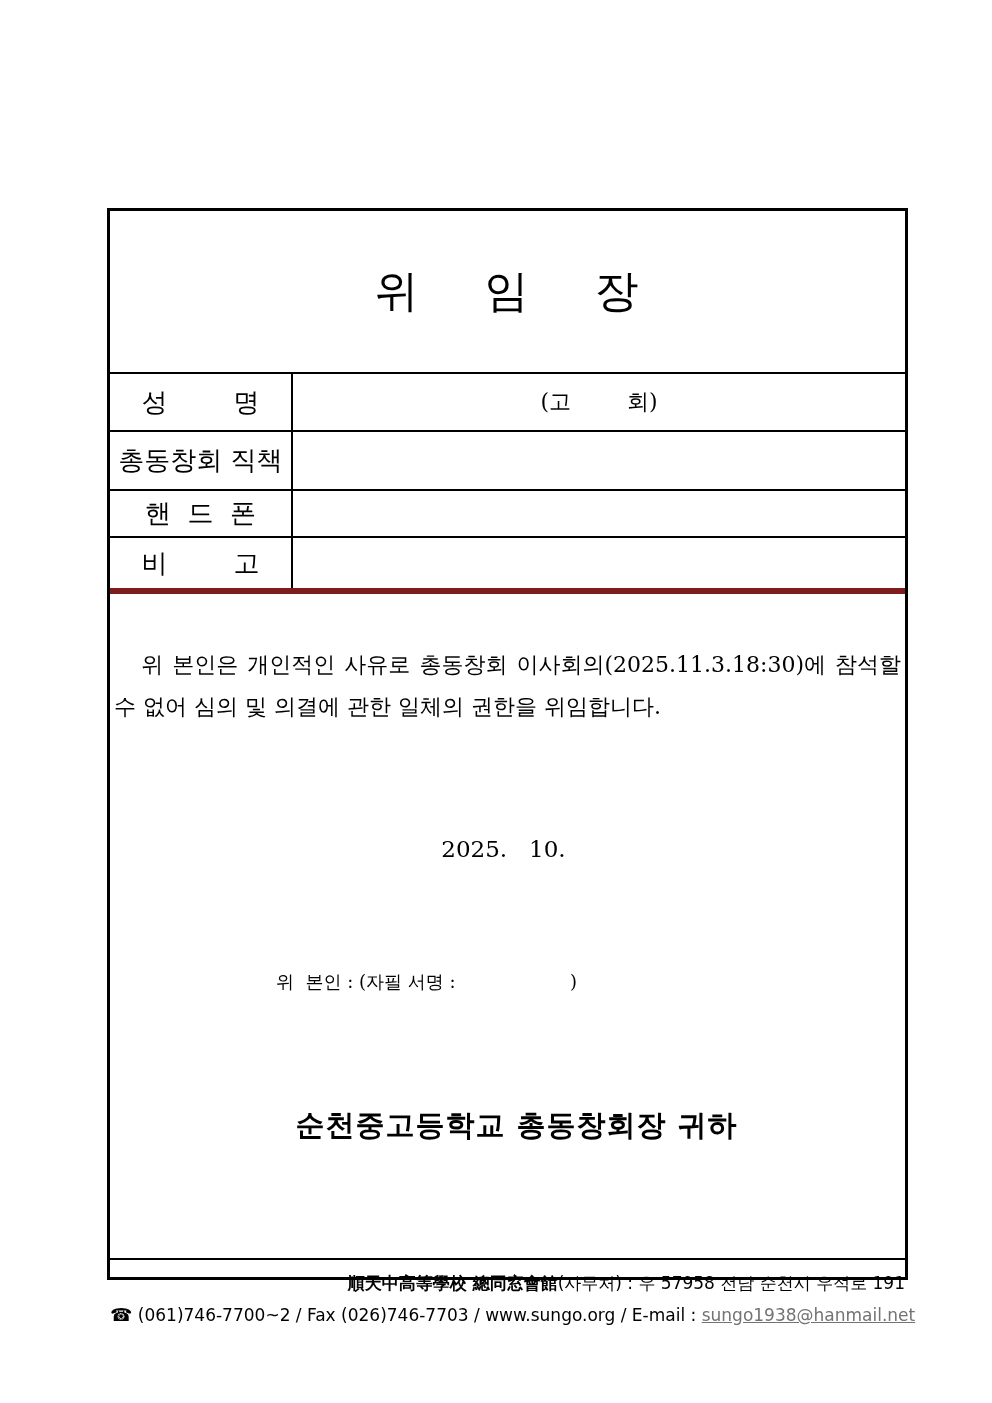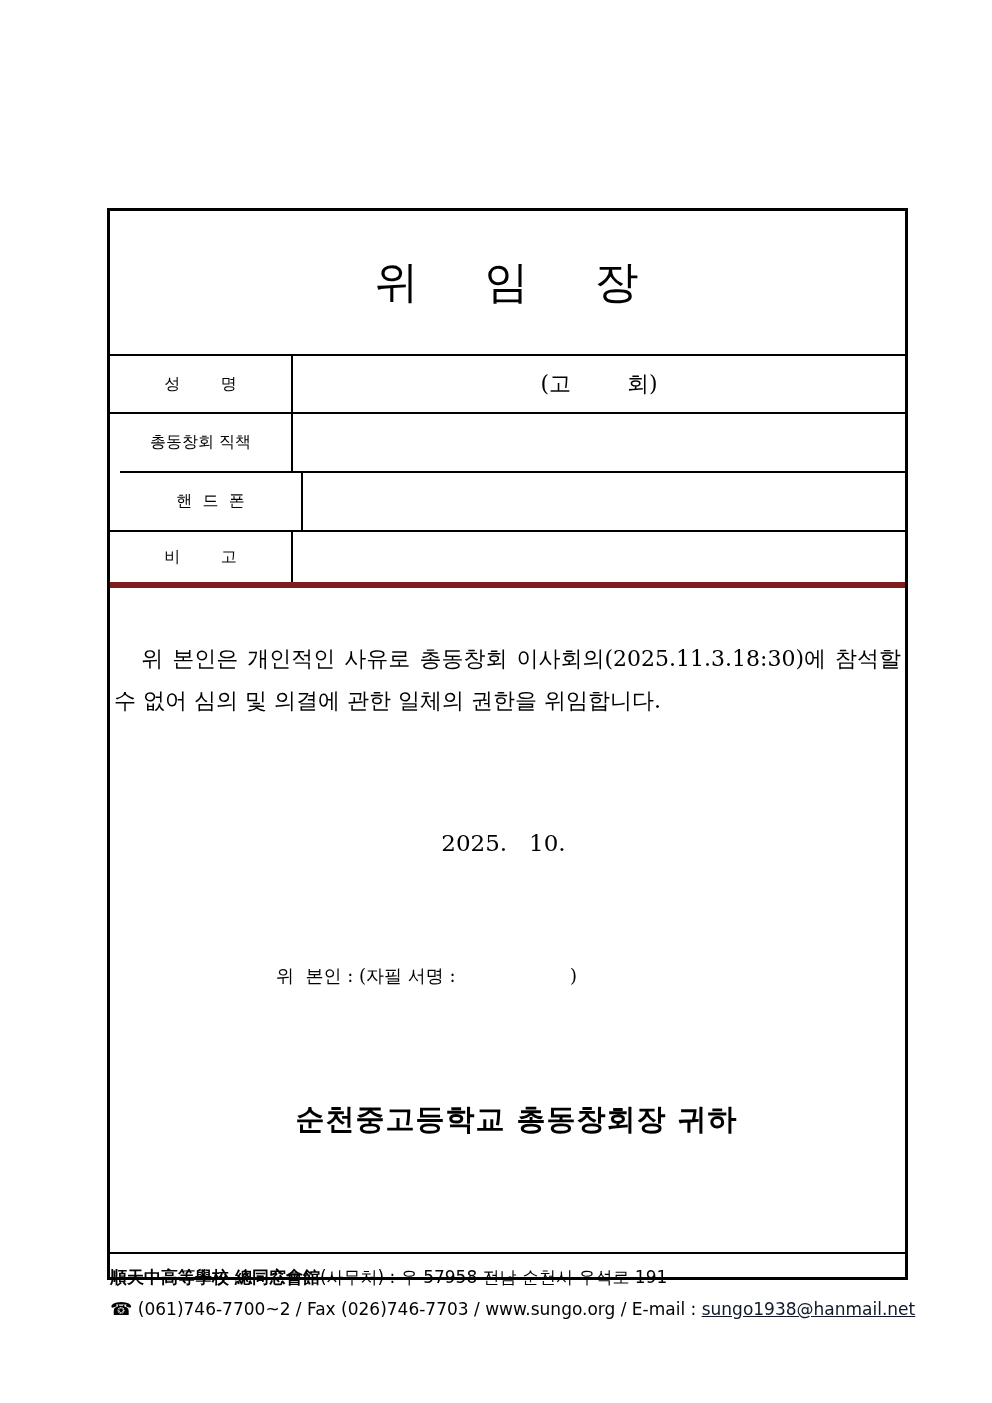--- a/index.html
+++ b/index.html
@@ -12,53 +12,53 @@
   }
   .doc-box {
     position: absolute;
     left: 107px; top: 208px;
     width: 801px; height: 1072px;
     border: 3px solid #000000;
     background: #ffffff;
   }
   
   .title-cell {
-    height: 143px;
+    height: 161px;
     display: flex; align-items: center; justify-content: center;
   }
   .doc-title {
     font-size: 44px;
     font-weight: normal;
     white-space: pre;
     letter-spacing: 2px;
   }
   
   .info-table { width: 100%; }
   .info-row {
     display: flex;
     border-top: 2px solid #000000;
   }
   .info-row .label-cell {
     width: 183px;
     border-right: 2px solid #000000;
     display: flex; align-items: center; justify-content: center;
-    font-size: 16px;
+    font-size: 26px;
     white-space: pre;
     flex: 0 0 183px;
   }
   .info-row .value-cell {
     flex: 1;
     display: flex; align-items: center; justify-content: center;
     font-size: 22px;
     white-space: pre;
     border-radius: 13px;
   }
   .row-h1 { height: 58px; }
   .row-h2 { height: 59px; justify-content: center; }
-  .row-h3 { height: 59px; margin-left: 10px; }
+  .row-h3 { height: 47px; }
   .row-h4 { height: 52px; }
   
   .body-cell {
     position: relative;
     height: 670px;
     border-top: 6px solid #7f1d1d;
   }
   .body-paragraph {
     position: absolute;
     top: 50px; left: 4px; right: 4px;
@@ -87,28 +87,28 @@
     text-align: center;
     font-size: 29px;
     font-weight: bold;
     letter-spacing: 1px;
     padding-left: 18px;
   }
   
   .footer-cell {
     height: 100px;
     border-top: 2px solid #000000;
-    text-align: left;
+    text-align: right;
     padding-top: 7px;
     font-family: "DejaVu Sans", "Liberation Sans", sans-serif;
   }
   .footer-line { font-size: 17px; line-height: 32px; white-space: pre; }
   .org-name { font-weight: bold; }
   .email-link {
-    color: #0f172a;
+    color: #737373;
     text-decoration: underline;
     cursor: pointer;
   }
   .phone-icon { font-size: 18px; }
 </style>
 </head>
 <body>
 
 <div class="doc-box">
 

